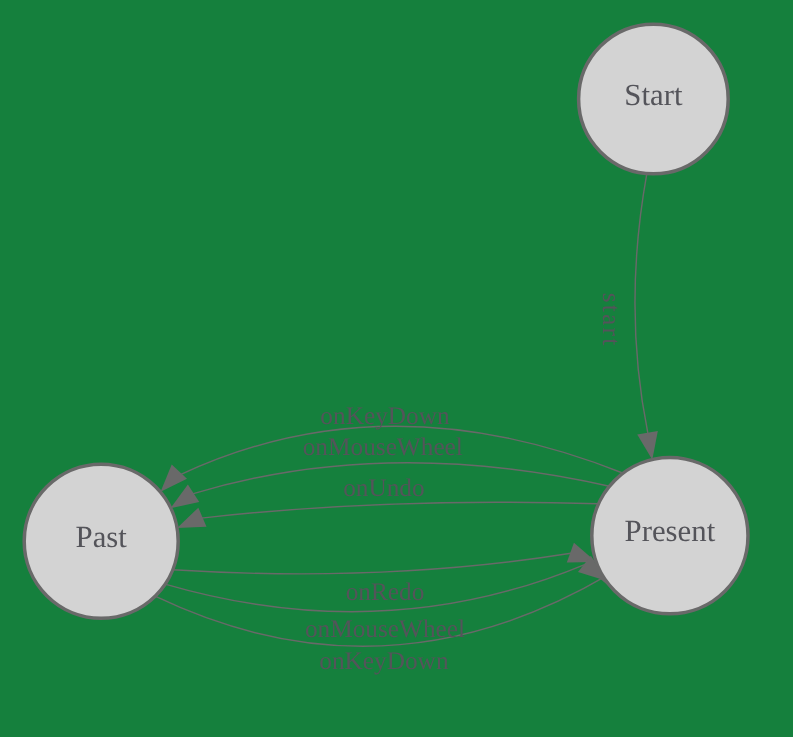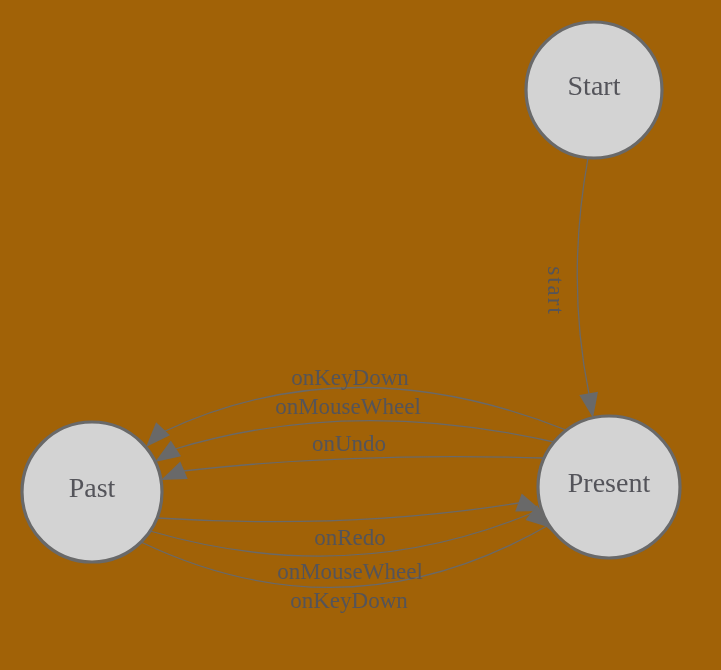--- a/index.html
+++ b/index.html
@@ -1,16 +1,16 @@
 <!DOCTYPE html>
 <html><head>
 <meta charset="utf-8">
 <style>
   html, body { margin: 0; padding: 0; background: #ffffff; }
-  .stage { width: 721px; height: 670px; position: relative; background: #a16207; overflow: hidden; }
+  .stage { width: 721px; height: 670px; position: relative; background: #15803d; overflow: hidden; }
   svg { display: block; }
   .edge { fill: none; stroke-width: 1.3; }
   .node { stroke-width: 3.2; }
   text {
     font-family: "Liberation Serif", "DejaVu Serif", serif;
     -webkit-font-smoothing: antialiased;
   }
   .node-label { font-size: 28px; text-anchor: middle; }
   .edge-label { font-size: 23px; text-anchor: middle; }
   .edge-label-rotated { font-size: 23px; text-anchor: middle; letter-spacing: 2px; }

